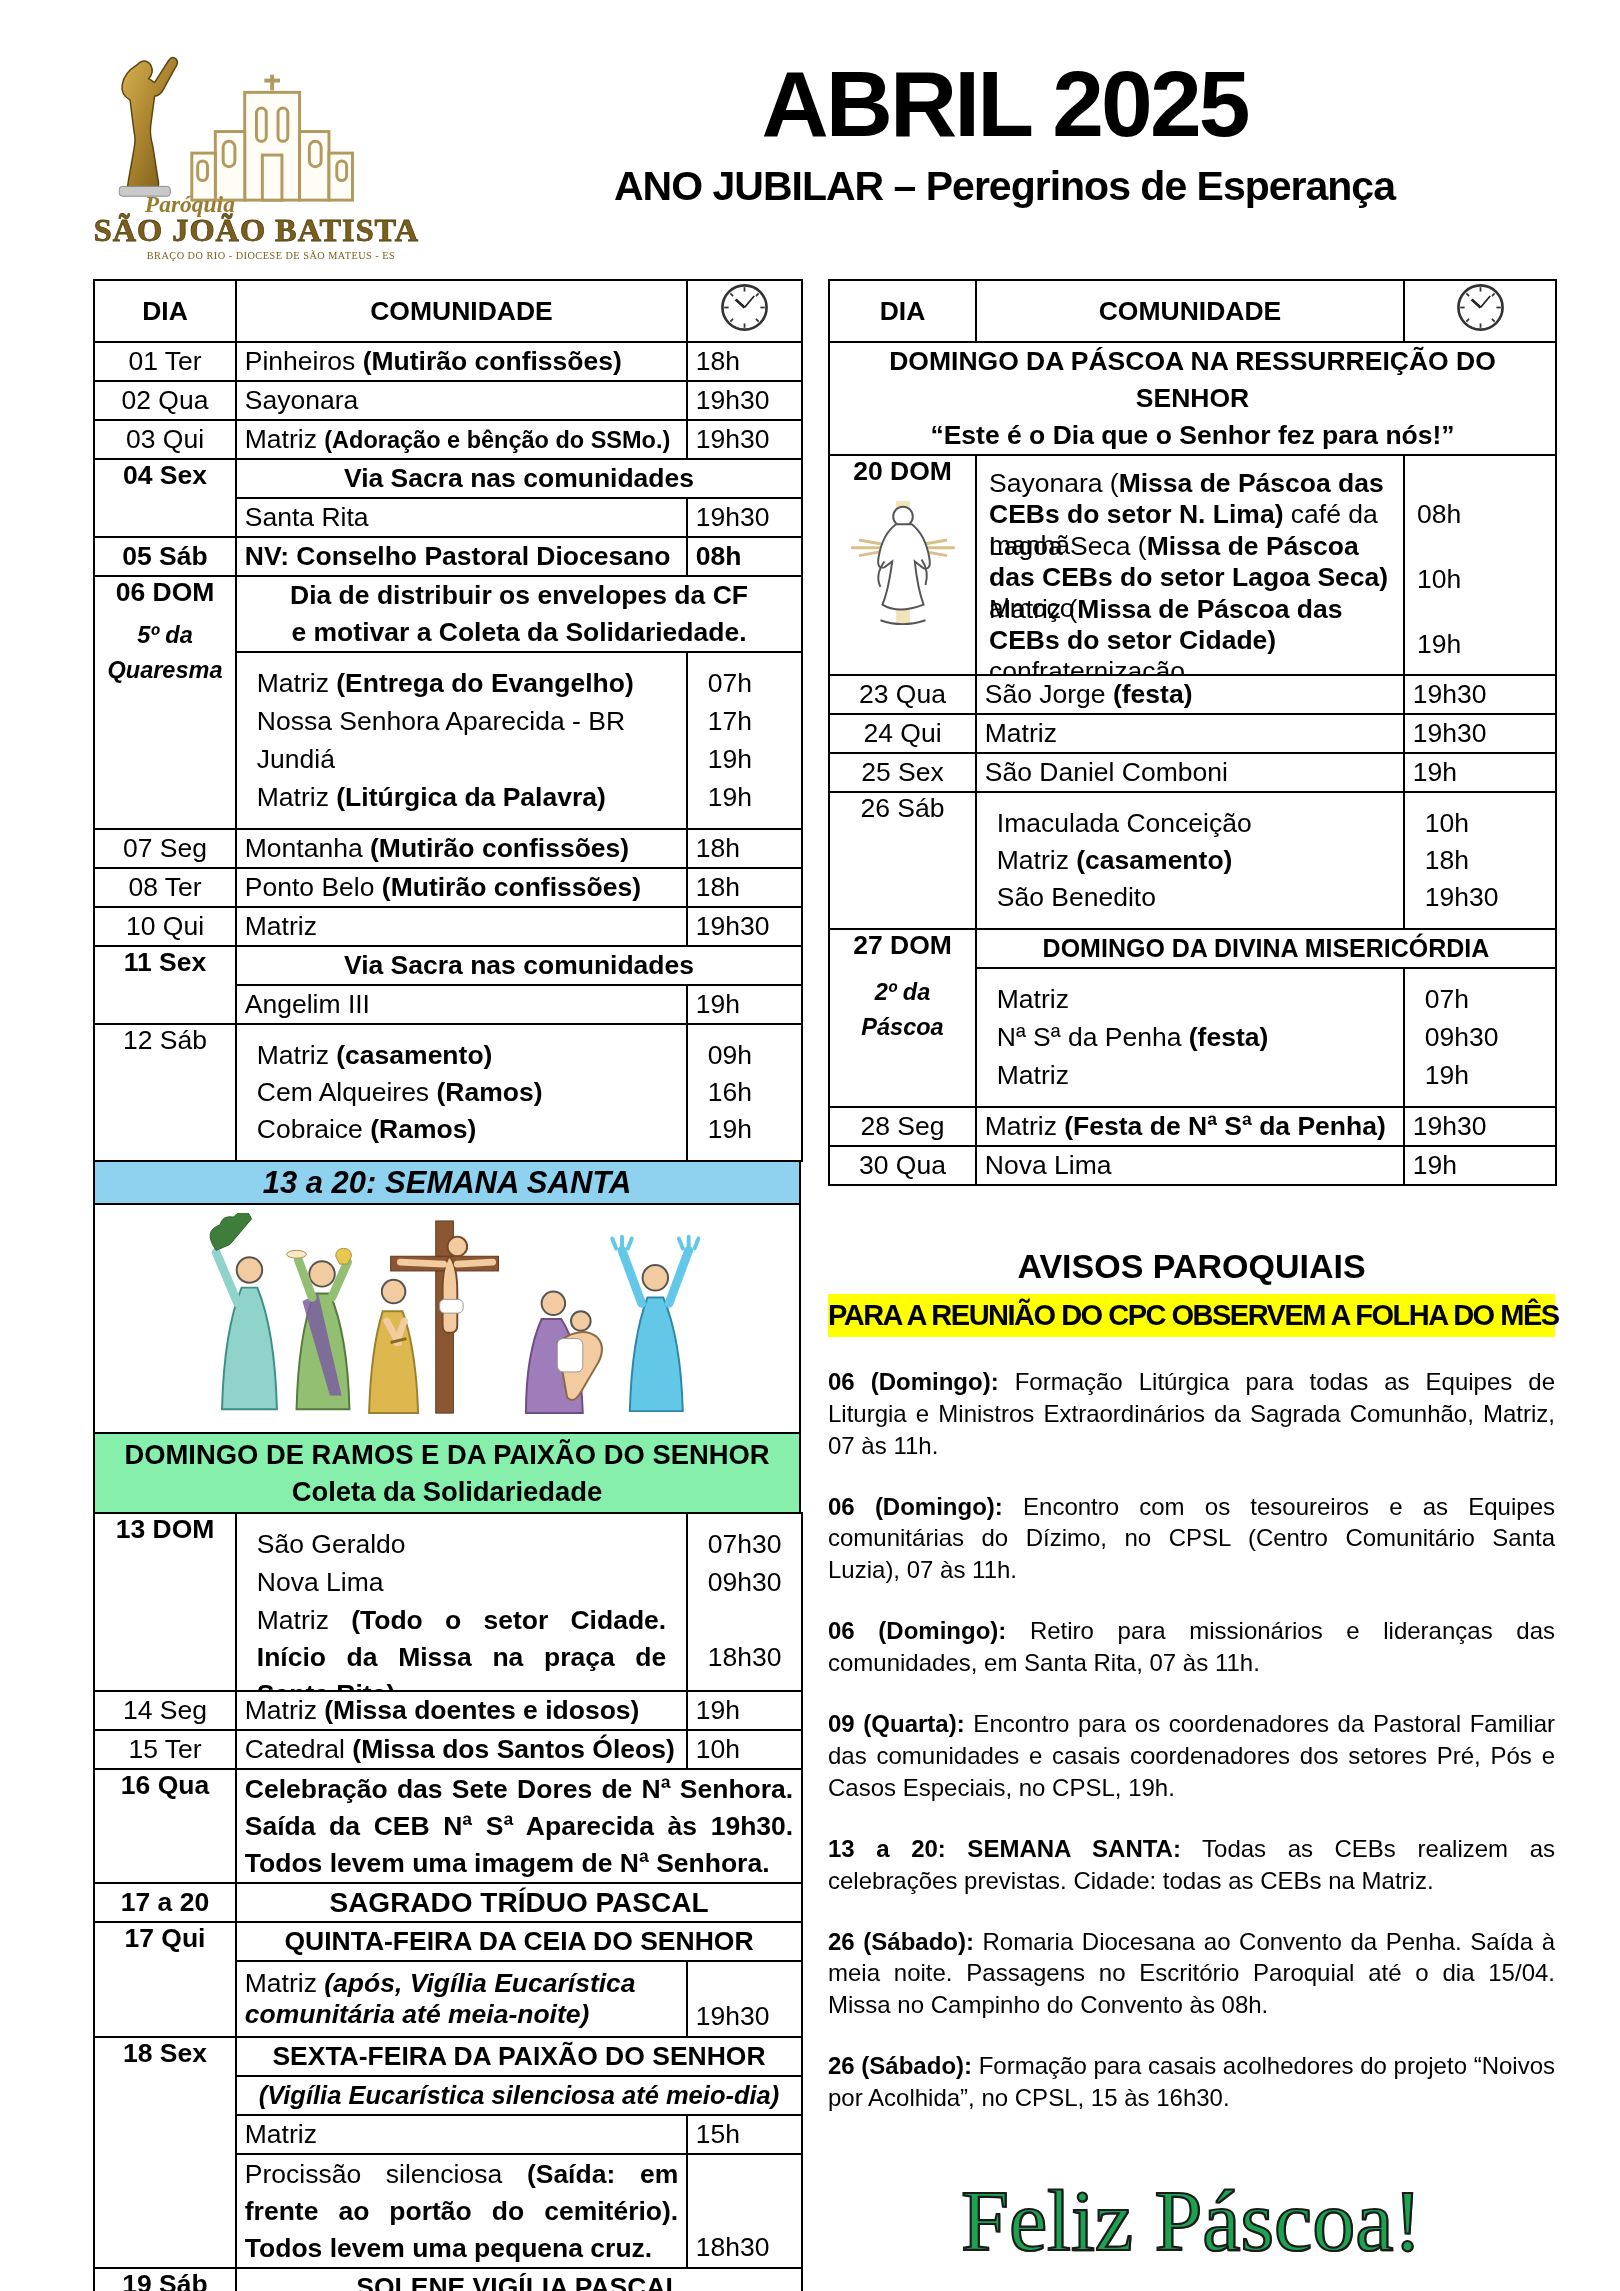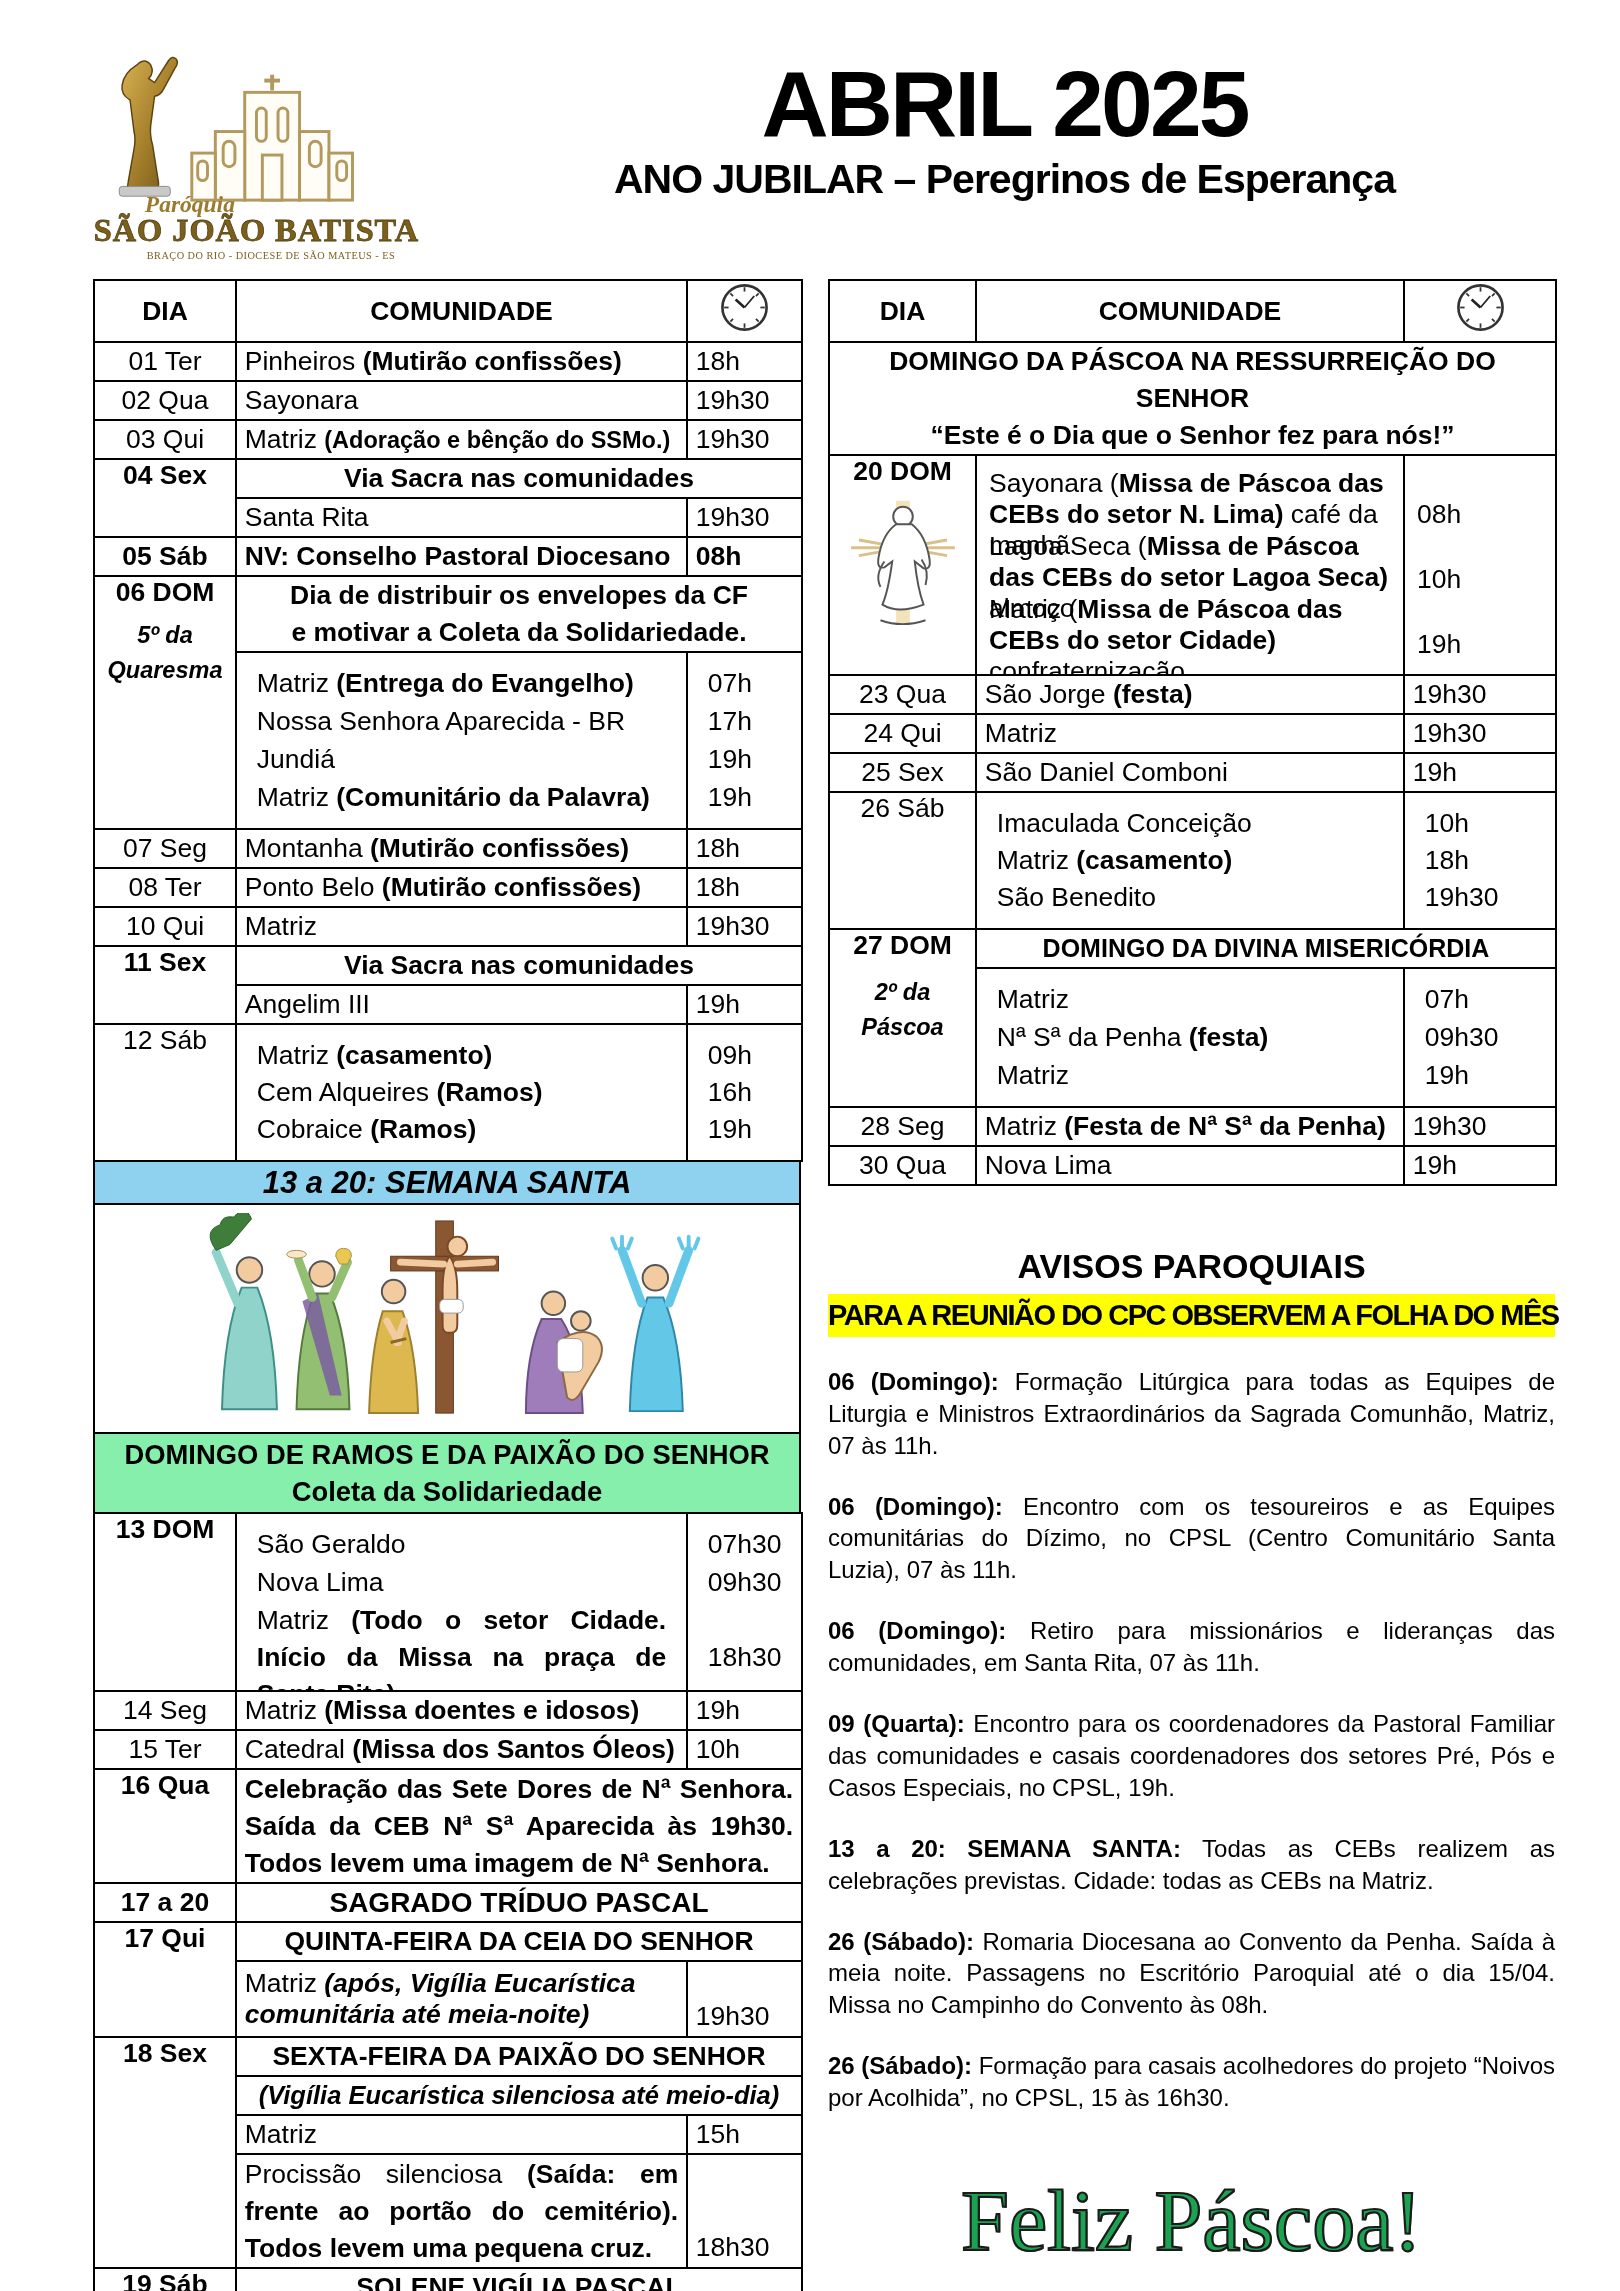--- a/index.html
+++ b/index.html
@@ -2,21 +2,21 @@
 <html><head>
 <meta charset="utf-8">
 <style>
   html,body{margin:0;padding:0;background:#e8e8e8;}
   .page{position:relative;width:1620px;height:2292px;background:#ffffff;
         font-family:"Liberation Sans", sans-serif;color:#000;overflow:hidden;}
   
   .logo{position:absolute;left:86px;top:47px;width:338px;height:221px;}
   .titleblock{position:absolute;left:431px;top:56px;width:1147px;text-align:center;}
   .maintitle{font-size:93px;font-weight:bold;letter-spacing:-2.9px;line-height:1.05;}
-  .subtitle{font-size:41px;font-weight:bold;margin-top:2px;letter-spacing:-1px;}
+  .subtitle{font-size:41px;font-weight:bold;margin-top:9px;letter-spacing:-1px;}
   
   .leftcol{position:absolute;left:93px;top:279px;width:708px;}
   .rightcol{position:absolute;left:828px;top:279px;width:727px;}
   .stack>*+*{margin-top:-2px;}
   
   table.cal{width:100%;border-collapse:collapse;table-layout:fixed;}
   table.cal td{border:2px solid #000;padding:0 7.8px;font-size:26.5px;height:37px;
                vertical-align:middle;background:#fff;overflow:hidden;}
   .hdr td{background:#9CC27E;height:71px;font-weight:bold;font-size:29px;text-align:center;}
   .purple td{background:#C9A0E9;border-radius:7px;}
@@ -169,21 +169,21 @@
         <td colspan="2" class="hdr2line" style="height:74px">
           <div>Dia de distribuir os envelopes da CF</div>
           <div>e motivar a Coleta da Solidariedade.</div>
         </td>
       </tr>
       <tr class="purple">
         <td class="grp sep">
           <div class="ln"><span>Matriz </span><strong>(Entrega do Evangelho)</strong></div>
           <div class="ln"><span>Nossa Senhora Aparecida - BR</span></div>
           <div class="ln"><span>Jundiá</span></div>
-          <div class="ln"><span>Matriz </span><strong>(Comunitário da Palavra)</strong></div>
+          <div class="ln"><span>Matriz </span><strong>(Litúrgica da Palavra)</strong></div>
         </td>
         <td class="grp sep">
           <div class="ln">07h</div>
           <div class="ln">17h</div>
           <div class="ln">19h</div>
           <div class="ln">19h</div>
         </td>
       </tr>
       <tr>
         <td class="day">07 Seg</td>

